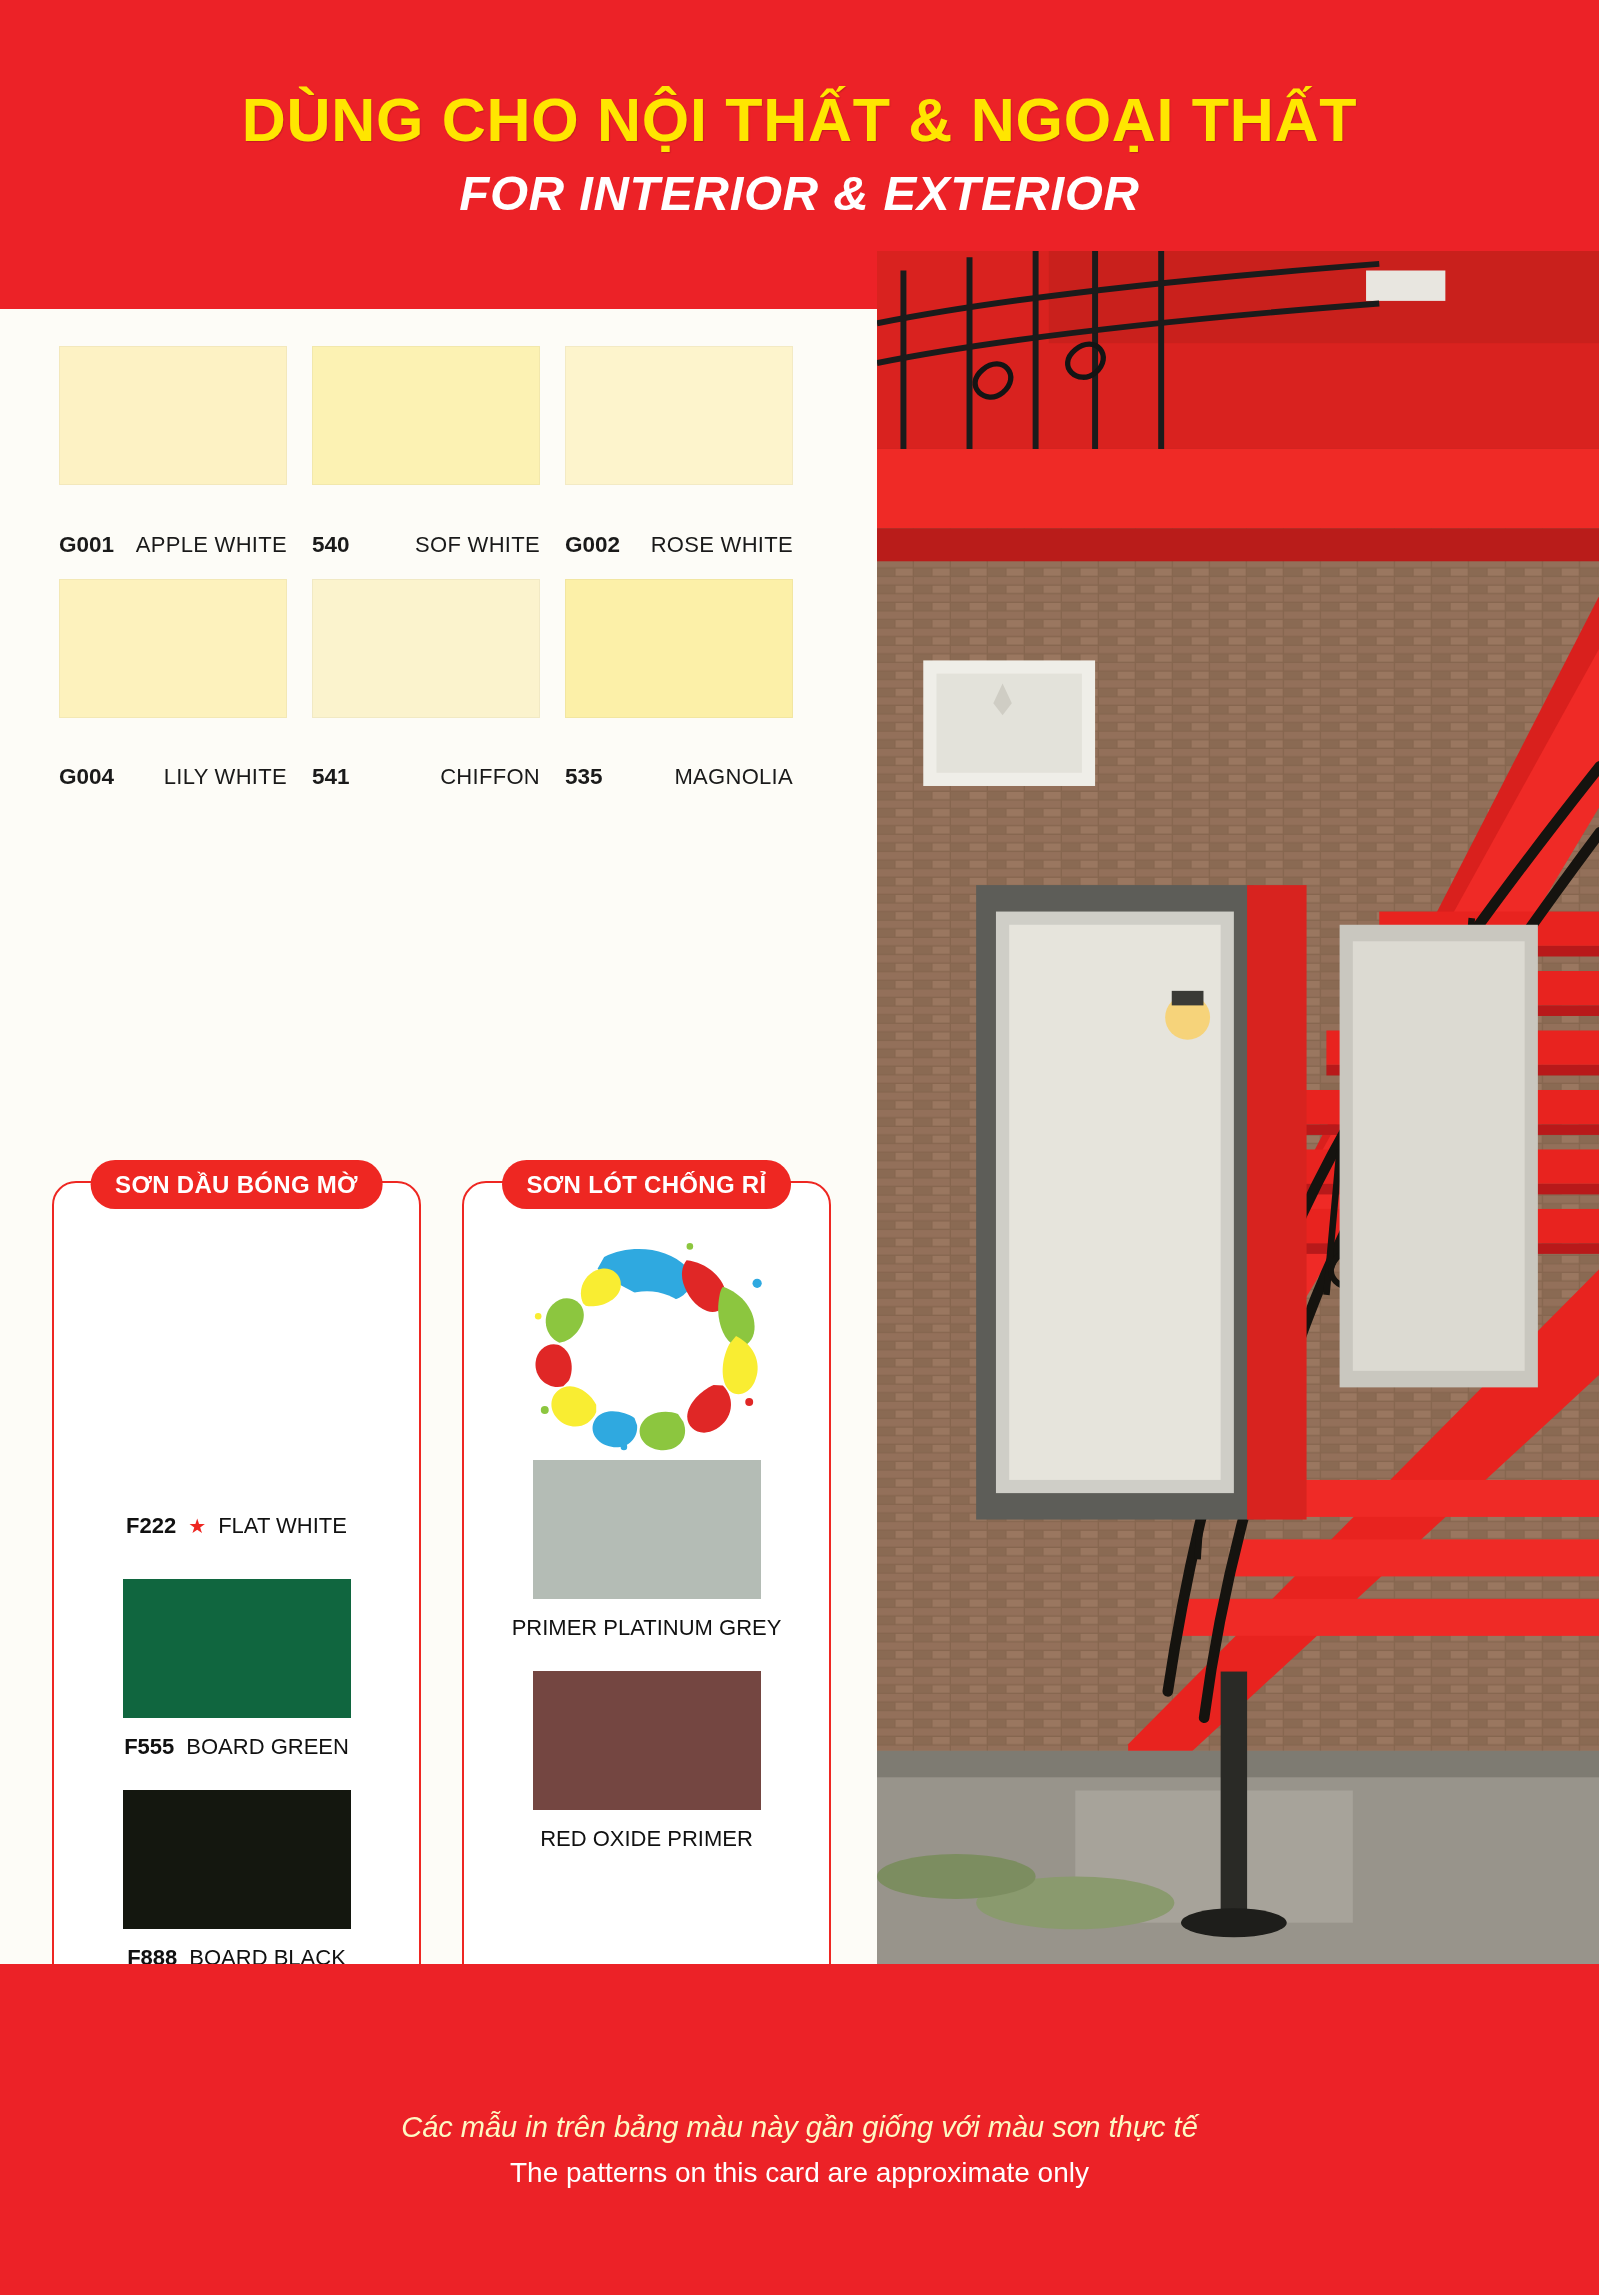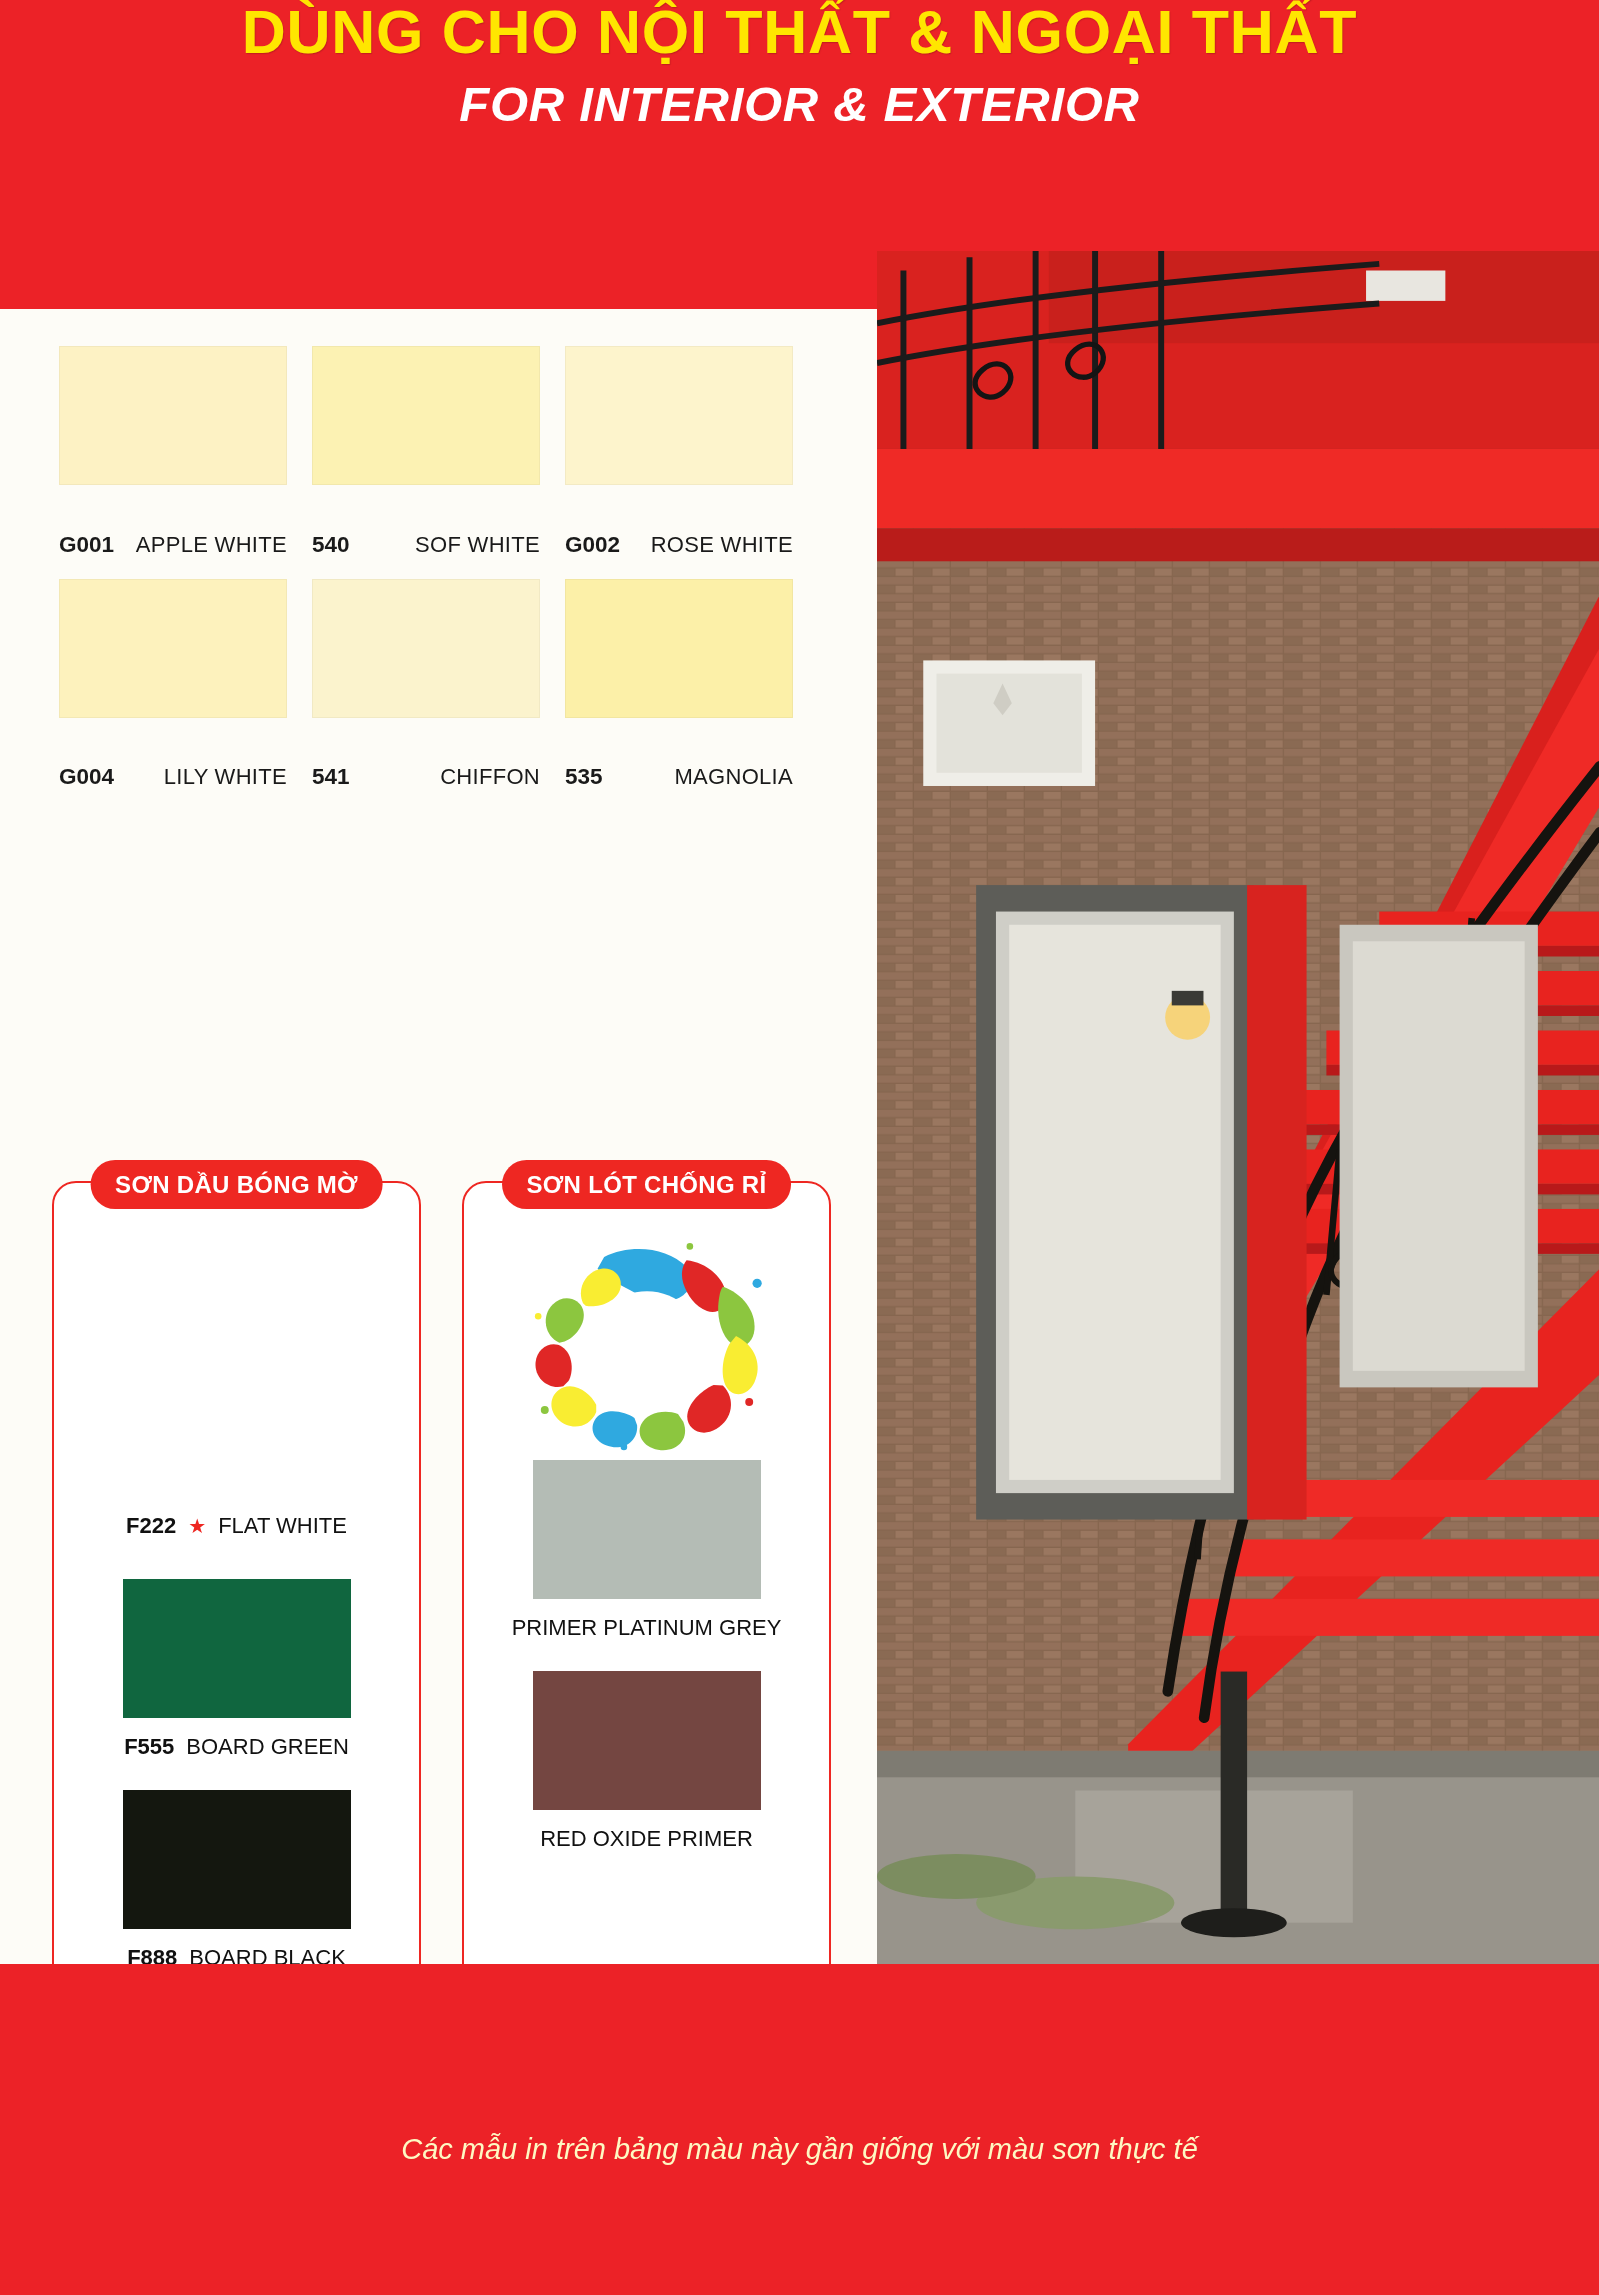--- a/index.html
+++ b/index.html
@@ -21,20 +21,21 @@
   
   .header {
     position: absolute;
     left: 0; top: 0;
     width: 1599px;
     height: 309px;
     background: #ec2227;
     display: flex;
     flex-direction: column;
     align-items: center;
+    justify-content: center;
   }
   .header-title {
     color: #ffe600;
     font-size: 61px;
     font-weight: bold;
     letter-spacing: 0.7px;
     text-align: center;
     line-height: 1.05;
     text-shadow: 0.7px 1.3px 1.3px rgba(0,0,0,.18);
   }
@@ -460,16 +461,17 @@
       <rect x="300" y="2330" width="420" height="200" fill="#a7a39a"></rect>
       <ellipse cx="300" cy="2500" rx="150" ry="40" fill="#8a9a6e"></ellipse>
       <ellipse cx="120" cy="2460" rx="120" ry="34" fill="#7c8d60"></ellipse>
       <rect x="520" y="2150" width="40" height="380" fill="#2a2a26"></rect>
       <ellipse cx="540" cy="2530" rx="80" ry="22" fill="#1e1e1b"></ellipse>
     </svg>
   </div>
 
   <div class="footer">
     <div class="footer-line1">Các mẫu in trên bảng màu này gần giống với màu sơn thực tế</div>
+    <div class="footer-line2">The patterns on this card are approximate only</div>
   </div>
 
 </div>
 
 
 </body></html>

